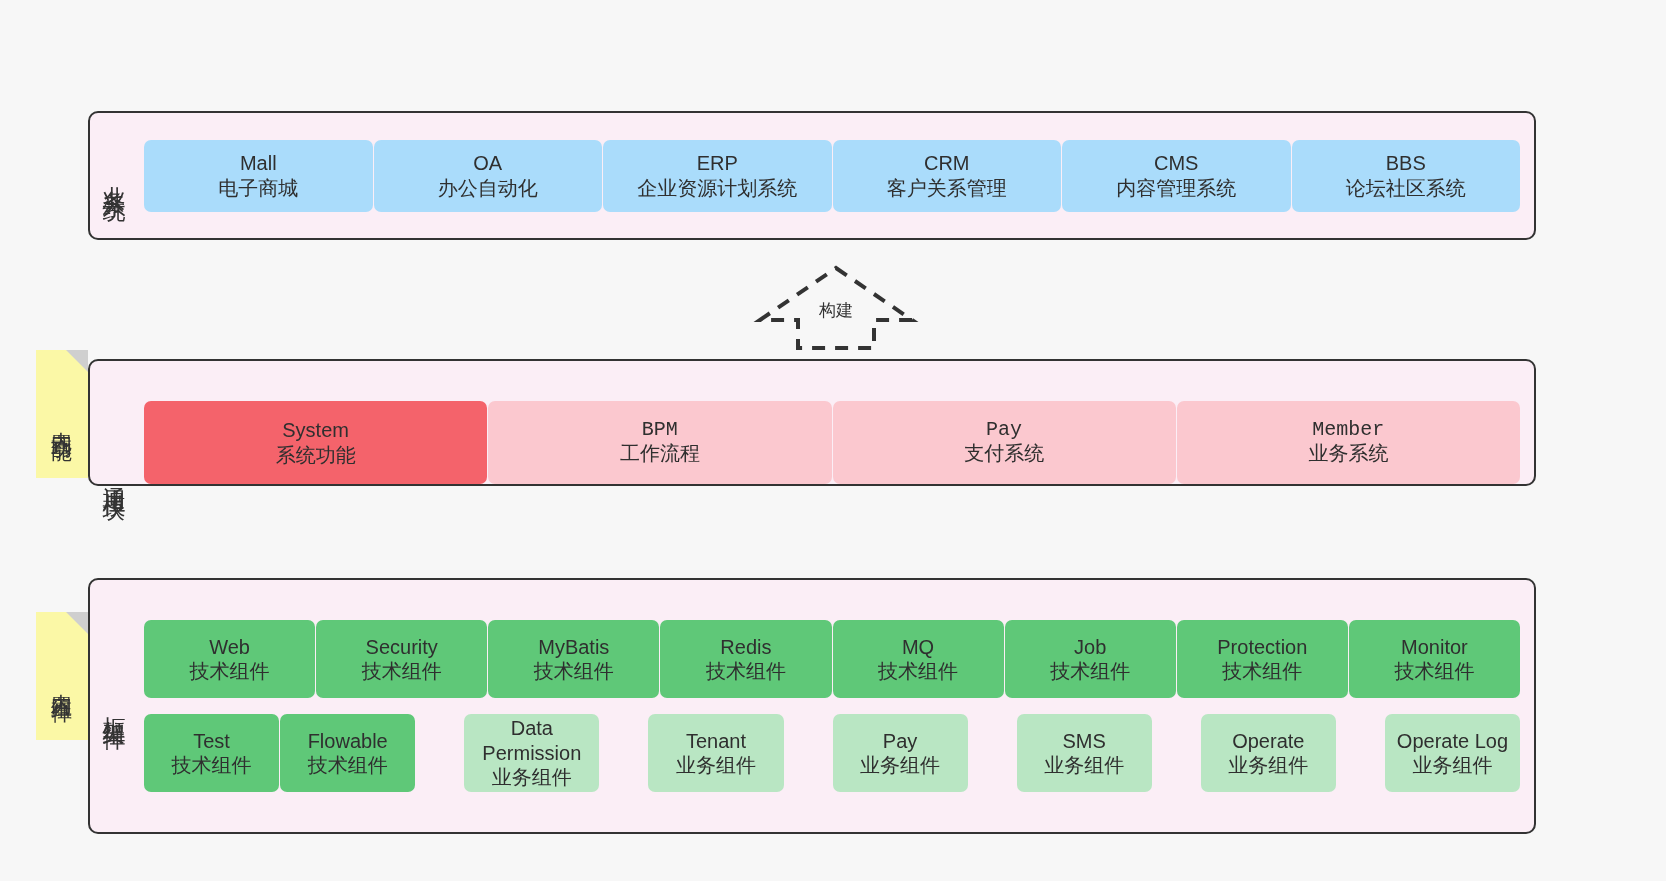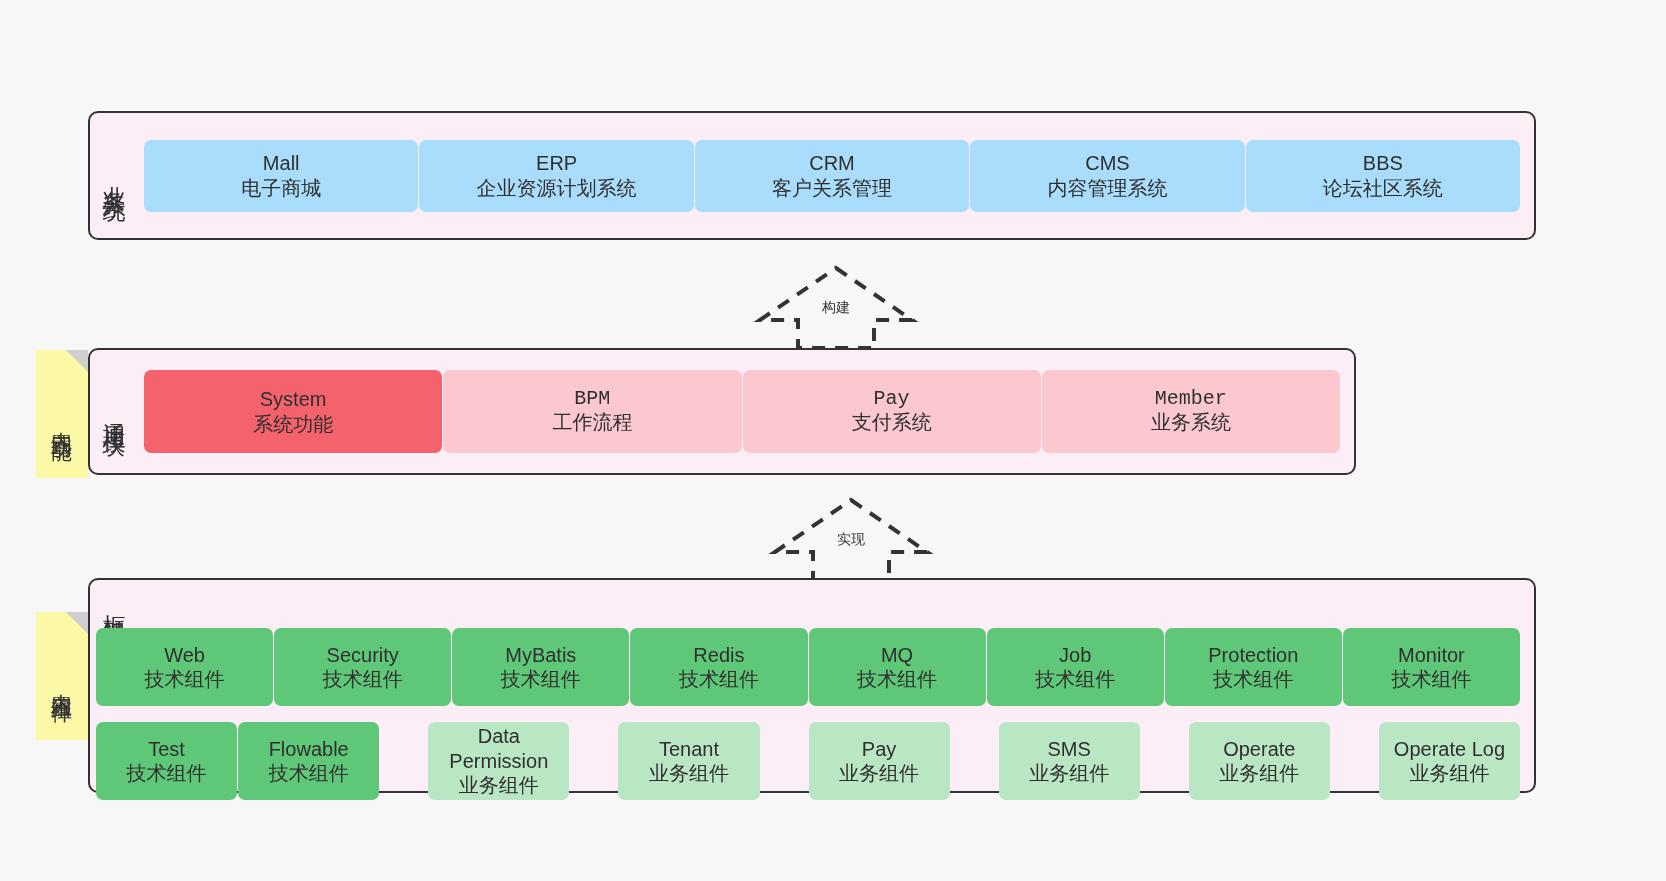--- a/index.html
+++ b/index.html
@@ -77,27 +77,27 @@
   }
   .card .en { font-size: 20px; }
   .card .cn { font-size: 20px; }
 
   
   .layer-business { left: 88px; top: 111px; width: 1448px; height: 129px; }
   .layer-business .card-row { height: 72px; }
   .card-blue { background: #aadcfb; }
 
   
-  .layer-common { left: 88px; top: 348px; width: 1268px; height: 127px; }
+  .layer-common { left: 88px; top: 359px; width: 1448px; height: 127px; align-items: flex-end; }
   .layer-common .card-row { height: 83px; }
   .card-red  { background: #f4636b; }
   .card-pink { background: #fbc8cf; font-family: Liberation Mono, monospace; }
 
   
-  .layer-framework { left: 88px; top: 578px; width: 1448px; height: 215px; flex-direction: column; }
+  .layer-framework { left: 88px; top: 578px; width: 1448px; height: 256px; }
   .layer-framework .card-row { height: 78px; }
   .card-green  { background: #5fc878; }
   .card-green-light { background: #b9e6c3; margin-left: 48px; }
 
   
   .note {
     position: absolute;
     background: #fbf8a6;
     box-sizing: border-box;
     display: flex;
@@ -128,41 +128,45 @@
     position: absolute;
     width: 180px;
     height: 95px;
   }
   .arrow-wrap svg { display: block; width: 100%; height: 100%; }
   .arrow-label {
     position: absolute;
     left: 0;
     width: 100%;
     text-align: center;
-    font-size: 14px;
+    font-size: 17px;
     color: #333333;
     top: 39px;
   }
   .arrow-build { left: 746px; top: 260px; }
   .arrow-impl  { left: 761px; top: 492px; }
 </style>
 </head>
 <body>
 
 <div id="canvas">
 
   <div class="layer layer-business">
     <div class="layer-title">业务系统</div>
     <div class="layer-body">
       <div class="card-row">
         <div class="card card-blue">
           <div class="en">Mall</div>
           <div class="cn">电子商城</div>
         </div>
         <div class="card card-blue">
+          <div class="en">OA</div>
+          <div class="cn">办公自动化</div>
+        </div>
+        <div class="card card-blue">
           <div class="en">ERP</div>
           <div class="cn">企业资源计划系统</div>
         </div>
         <div class="card card-blue">
           <div class="en">CRM</div>
           <div class="cn">客户关系管理</div>
         </div>
         <div class="card card-blue">
           <div class="en">CMS</div>
           <div class="cn">内容管理系统</div>
@@ -202,26 +206,20 @@
           <div class="cn">支付系统</div>
         </div>
         <div class="card card-pink">
           <div class="en">Member</div>
           <div class="cn">业务系统</div>
         </div>
       </div>
     </div>
   </div>
 
-  <div class="arrow-wrap arrow-impl">
-    <svg viewBox="0 0 180 95" preserveAspectRatio="none">
-      <path d="M 90 8 L 166 60 L 128 60 L 128 88 L 52 88 L 52 60 L 14 60 Z" fill="none" stroke="#333333" stroke-width="4" stroke-dasharray="13 10" stroke-linejoin="miter"></path>
-    </svg>
-    <div class="arrow-label">实现</div>
-  </div>
 
   <div class="note note-builtin-comp">
     <span>内置组件</span>
   </div>
   <div class="layer layer-framework">
     <div class="layer-title">框架组件</div>
     <div class="layer-body">
 
       <div class="card-row">
         <div class="card card-green">

